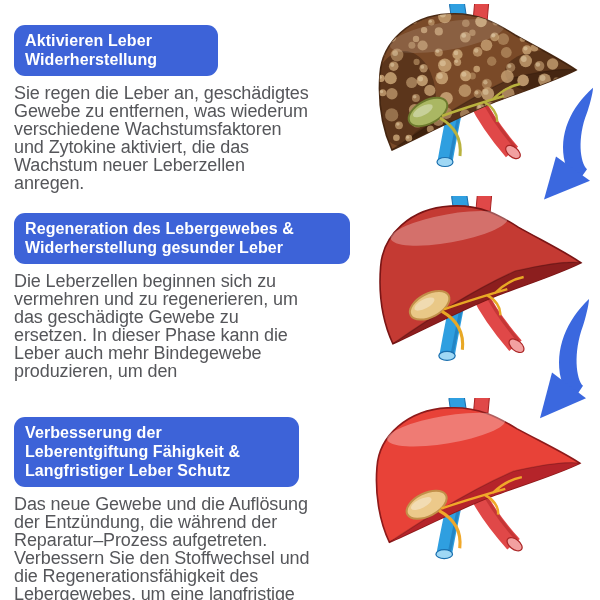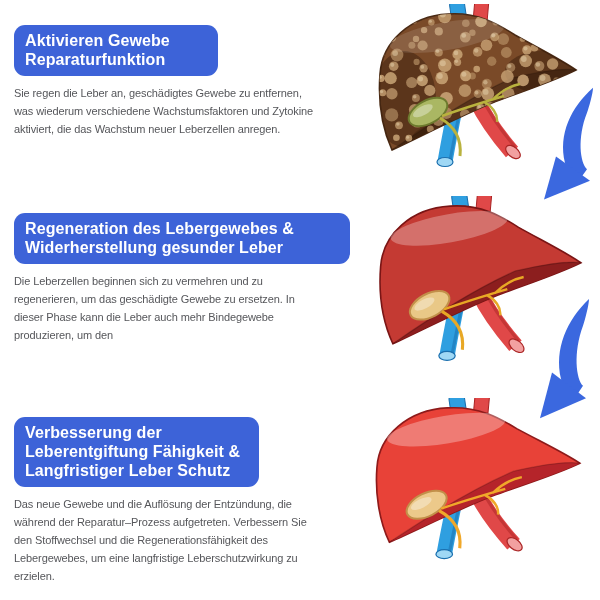--- a/index.html
+++ b/index.html
@@ -17,25 +17,25 @@
     background:var(--header-bg,#3d63d8);
     color:var(--header-text,#ffffff);
     font-weight:bold;
     font-size:16px;line-height:19px;
     padding:6px 11px 7px 11px;
     border-radius:11px;
     letter-spacing:0.1px;
   }
   .block-1 .header-box{width:204px;}
   .block-2 .header-box{width:336px;}
-  .block-3 .header-box{width:245px;}
+  .block-3 .header-box{width:285px;}
   .body-text{
     margin:8px 0 0 0;
     color:var(--body-text,#55565a);
-    font-size:11px;line-height:18px;
+    font-size:18px;line-height:18px;
     width:300px;
     letter-spacing:-0.1px;
   }
   .art-col{position:absolute;left:320px;top:0;width:280px;height:600px;}
   .liver{position:absolute;}
   .liver svg{display:block;width:100%;height:100%;}
   .liver-1{left:32px;top:4px;width:230px;height:170px;}
   .liver-2{left:32px;top:196px;width:235px;height:172px;}
   .liver-3{left:28px;top:398px;width:238px;height:168px;}
   .arrow{position:absolute;z-index:2;}
@@ -44,21 +44,21 @@
   .arrow-2{left:203px;top:297px;width:72px;height:126px;}
 </style>
 </head>
 <body>
 
 <div class="canvas" style="--header-bg: #3d63d8; --header-text: #ffffff; --body-text: #55565a;">
 
   <div class="text-col">
 
     <section class="block block-1">
-      <div class="header-box">Aktivieren Gewebe Reparaturfunktion</div>
+      <div class="header-box">Aktivieren Leber Widerherstellung</div>
       <p class="body-text">Sie regen die Leber an, geschädigtes Gewebe zu entfernen, was wiederum verschiedene Wachstumsfaktoren und Zytokine aktiviert, die das Wachstum neuer Leberzellen anregen.</p>
     </section>
 
     <section class="block block-2">
       <div class="header-box">Regeneration des Lebergewebes &amp; Widerherstellung gesunder Leber</div>
       <p class="body-text">Die Leberzellen beginnen sich zu vermehren und zu regenerieren, um das geschädigte Gewebe zu ersetzen. In dieser Phase kann die Leber auch mehr Bindegewebe produzieren, um den</p>
     </section>
 
     <section class="block block-3">
       <div class="header-box">Verbesserung der Leberentgiftung Fähigkeit &amp; Langfristiger Leber Schutz</div>

